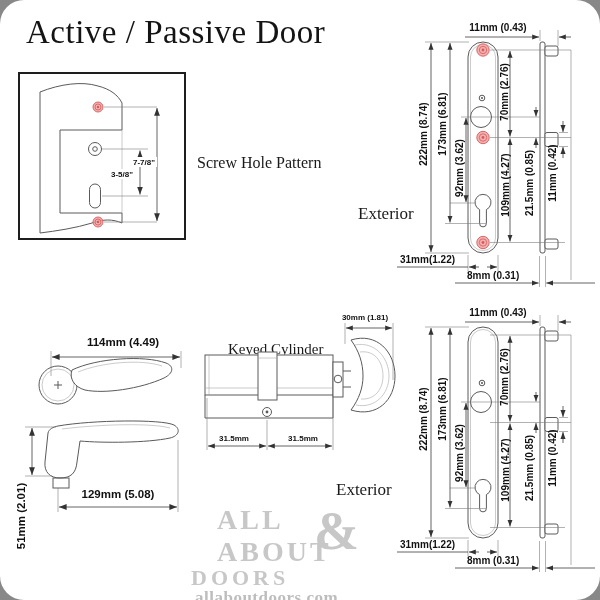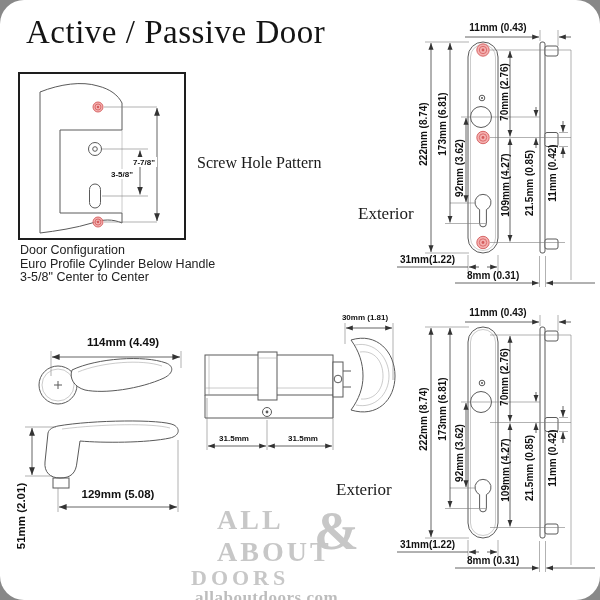--- a/index.html
+++ b/index.html
@@ -73,25 +73,20 @@
       <line class="dim" x1="139" y1="36" x2="139" y2="149" marker-start="url(#arA)" marker-end="url(#arA)"></line>
       <line class="dim" x1="122" y1="78.5" x2="122" y2="122.5" marker-start="url(#arA)" marker-end="url(#arA)"></line>
       <rect x="113" y="85" width="26" height="10" fill="#fff"></rect>
       <rect x="92" y="97" width="24" height="10" fill="#fff"></rect>
     </g>
     <text class="dts" x="126" y="93" text-anchor="middle">7-7/8"</text>
     <text class="dts" x="104" y="105" text-anchor="middle">3-5/8"</text>
   </svg>
   <div class="abs caption-serif cap-screw">Screw Hole Pattern</div>
 
-  <div class="abs config">
-    <div>Door Configuration</div>
-    <div>Euro Profile Cylinder Below Handle</div>
-    <div>3-5/8" Center to Center</div>
-  </div>
 
   <svg style="left:12px;top:332px" width="185" height="228" viewBox="0 0 185 228">
     <defs>
       <marker id="arB" viewBox="0 0 10 10" refX="8.5" refY="5" markerWidth="9" markerHeight="9" orient="auto-start-reverse" markerUnits="userSpaceOnUse">
         <path d="M0,1.8 L8.5,5 L0,8.2 Z" fill="#333"></path>
       </marker>
     </defs>
     <text class="dtm" x="111" y="14" text-anchor="middle">114mm (4.49)</text>
     <g>
       <line class="dim" x1="40" y1="25" x2="168" y2="25" marker-start="url(#arB)" marker-end="url(#arB)"></line>
@@ -116,20 +111,21 @@
       <line class="ext" x1="13" y1="95" x2="44" y2="95"></line>
       <line class="ext" x1="13" y1="144" x2="40" y2="144"></line>
       <line class="dim" x1="47" y1="175" x2="165" y2="175" marker-start="url(#arB)" marker-end="url(#arB)"></line>
       <line class="ext" x1="46" y1="156" x2="46" y2="180"></line>
       <line class="ext" x1="166" y1="108" x2="166" y2="180"></line>
     </g>
     <text class="dtm" x="106" y="166" text-anchor="middle">129mm (5.08)</text>
     <text class="dtm" transform="rotate(-90 9 184)" x="9" y="184" dy="3.5" text-anchor="middle">51mm (2.01)</text>
   </svg>
 
+  <div class="abs caption-serif cap-cyl">Keyed Cylinder</div>
   <svg style="left:195px;top:300px" width="205" height="150" viewBox="0 0 205 150">
     <defs>
       <marker id="arC" viewBox="0 0 10 10" refX="8.5" refY="5" markerWidth="8" markerHeight="8" orient="auto-start-reverse" markerUnits="userSpaceOnUse">
         <path d="M0,1.8 L8.5,5 L0,8.2 Z" fill="#333"></path>
       </marker>
     </defs>
     <g>
       <rect class="drawf" x="10" y="55" width="128" height="40"></rect>
       <line class="thin" x1="14" y1="55" x2="14" y2="95"></line>
       <line class="thin" x1="10" y1="88" x2="138" y2="88"></line>

